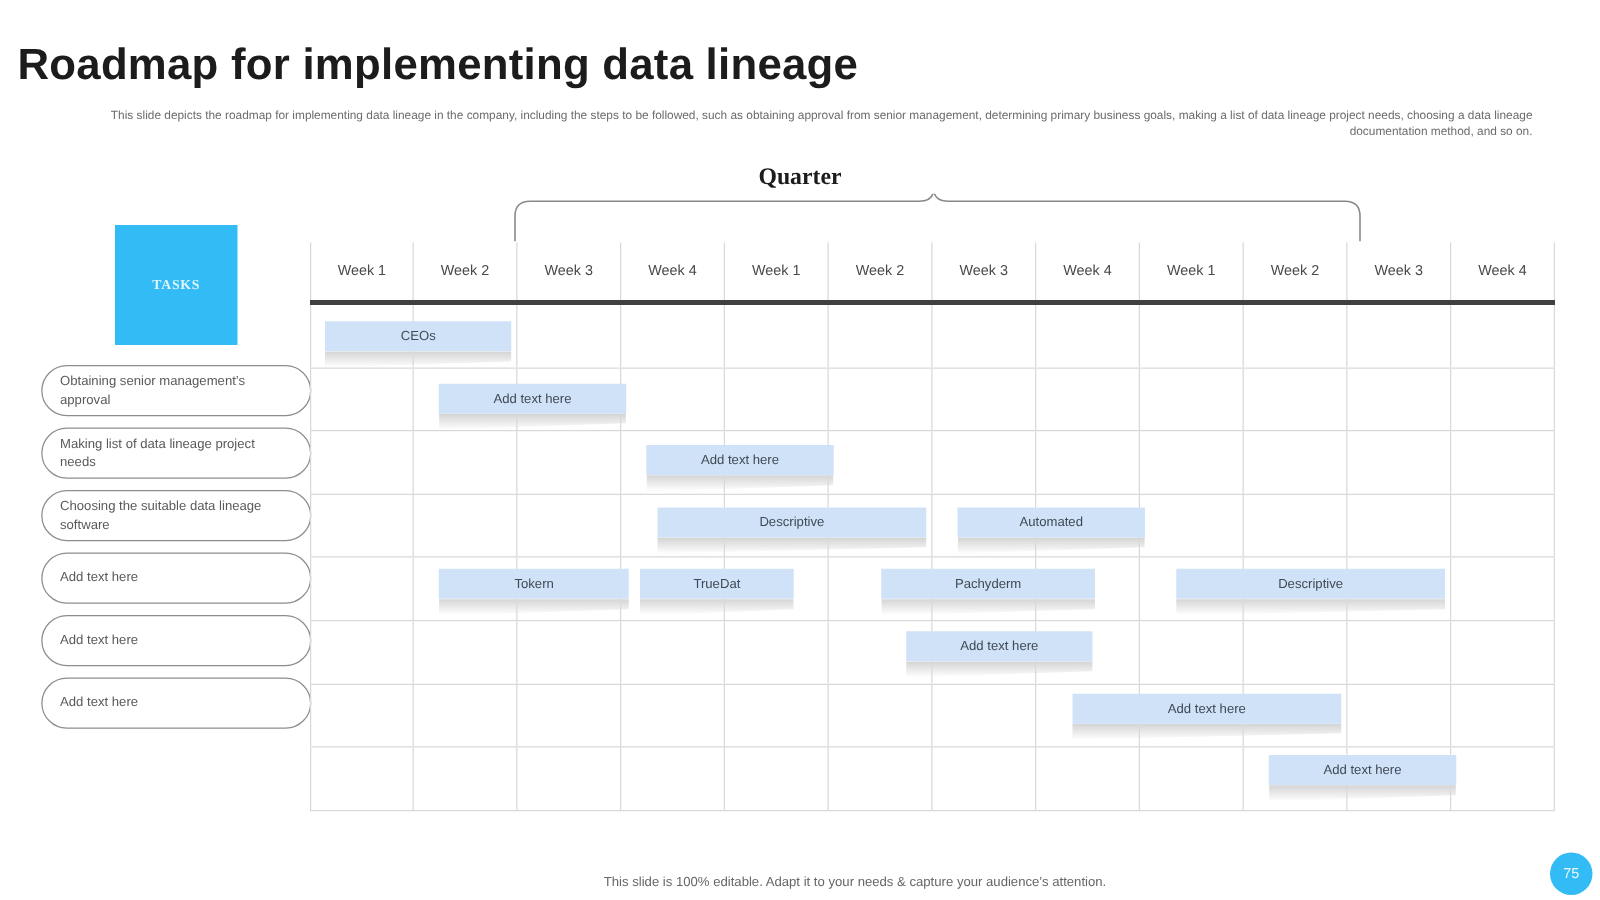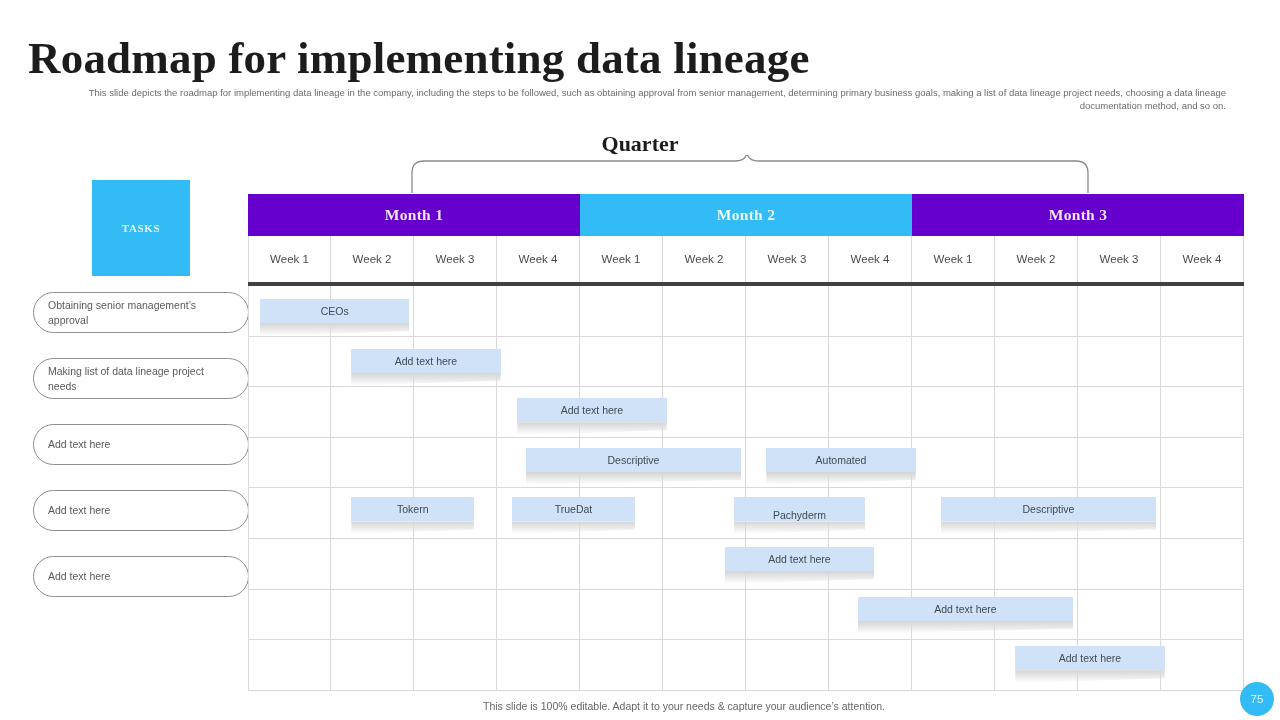--- a/index.html
+++ b/index.html
@@ -5,54 +5,54 @@
   html,body{margin:0;padding:0;}
   body{
     width:1280px;height:720px;
     background:#ffffff;
     font-family:"Liberation Sans",sans-serif;
     overflow:hidden;
     position:relative;
   }
   
   #slide-title{
-    position:absolute;left:28px;top:32px;
-    font-family:Liberation Serif, serif;
-    font-size:45px;font-weight:700;color:#1c1c1c;
+    position:absolute;left:14px;top:32px;
+    font-family:Liberation Sans, sans-serif;
+    font-size:35px;font-weight:700;color:#1c1c1c;
     letter-spacing:.2px;white-space:nowrap;
   }
   #slide-subtitle{
     position:absolute;left:31px;top:86px;width:1195px;
     font-size:9.5px;line-height:13px;color:#6b6b6b;text-align:right;
   }
 
   
   #quarter-label{
     position:absolute;left:0;top:131px;width:1280px;
     text-align:center;
     font-family:"Liberation Serif",serif;
-    font-size:22px;font-weight:700;color:#1c1c1c;
+    font-size:19px;font-weight:700;color:#1c1c1c;
   }
   #quarter-brace{position:absolute;left:410px;top:155px;}
 
   
   #tasks-box{
     position:absolute;left:92px;top:180px;width:98px;height:96px;
     background:#33bbf5;
     display:flex;align-items:center;justify-content:center;
   }
   #tasks-box span{
     font-family:"Liberation Serif",serif;
     font-size:11px;font-weight:700;color:#ddf4fd;letter-spacing:.6px;
   }
 
   
   #task-list{position:absolute;left:33px;top:292px;width:216px;}
   .task-pill{
-    height:41px;margin-bottom:25px;
+    height:41px;margin-bottom:9px;
     border:1px solid #8d8d8d;border-radius:21px;
     background:#fff;
     display:flex;align-items:center;
     padding:0 14px;box-sizing:border-box;
   }
   .task-pill span{
     font-size:10.5px;line-height:14.5px;color:#5a5a5a;
   }
 
   
@@ -133,36 +133,34 @@
 </div>
 
 <div id="task-list">
     <div class="task-pill">
       <span>Obtaining senior management’s approval</span>
     </div>
     <div class="task-pill">
       <span>Making list of data lineage project needs</span>
     </div>
     <div class="task-pill">
+      <span>Choosing the suitable data lineage software</span>
+    </div>
+    <div class="task-pill">
       <span>Add text here</span>
     </div>
     <div class="task-pill">
       <span>Add text here</span>
     </div>
     <div class="task-pill">
       <span>Add text here</span>
     </div>
   </div>
 
 <div id="timeline">
-  <div id="month-row">
-      <div class="month-cell purple">Month 1</div>
-      <div class="month-cell cyan">Month 2</div>
-      <div class="month-cell purple">Month 3</div>
-    </div>
   <div id="week-row">
       <div class="week-cell">Week 1</div>
       <div class="week-cell">Week 2</div>
       <div class="week-cell">Week 3</div>
       <div class="week-cell">Week 4</div>
       <div class="week-cell">Week 1</div>
       <div class="week-cell">Week 2</div>
       <div class="week-cell">Week 3</div>
       <div class="week-cell">Week 4</div>
       <div class="week-cell">Week 1</div>
@@ -297,29 +295,29 @@
           <span>Add text here</span>
         </div>
         <div class="bar" style="left: 277.6px; width: 215.8px; top: 161.8px;">
           <div class="shadow"></div>
           <span>Descriptive</span>
         </div>
         <div class="bar" style="left: 518.3px; width: 149.4px; top: 161.8px;">
           <div class="shadow"></div>
           <span>Automated</span>
         </div>
-        <div class="bar" style="left: 103.3px; width: 123px; top: 211.4px;">
+        <div class="bar" style="left: 103.3px; width: 152px; top: 211.4px;">
           <div class="shadow"></div>
           <span>Tokern</span>
         </div>
         <div class="bar" style="left: 264px; width: 123px; top: 211.4px;">
           <div class="shadow"></div>
           <span>TrueDat</span>
         </div>
-        <div class="bar" style="left: 486px; width: 131px; top: 211.4px; align-items: flex-end;">
+        <div class="bar" style="left: 457px; width: 171px; top: 211.4px;">
           <div class="shadow"></div>
           <span>Pachyderm</span>
         </div>
         <div class="bar" style="left: 692.6px; width: 215.8px; top: 211.4px;">
           <div class="shadow"></div>
           <span>Descriptive</span>
         </div>
         <div class="bar" style="left: 476.8px; width: 149.4px; top: 261px;">
           <div class="shadow"></div>
           <span>Add text here</span>

